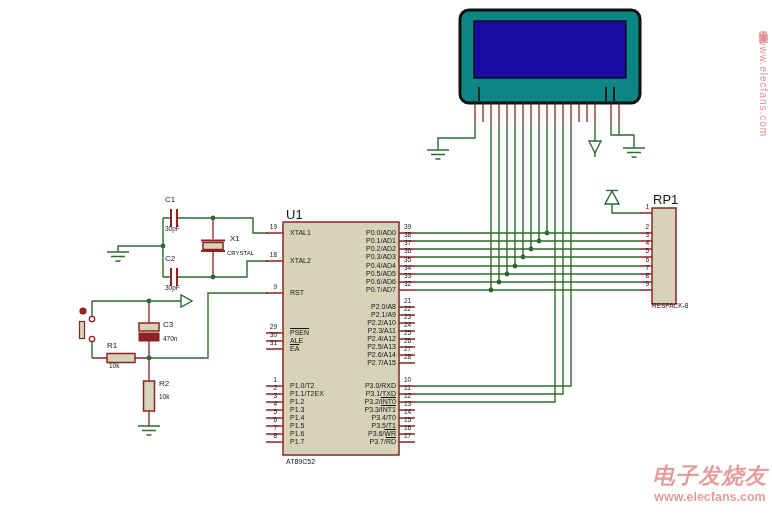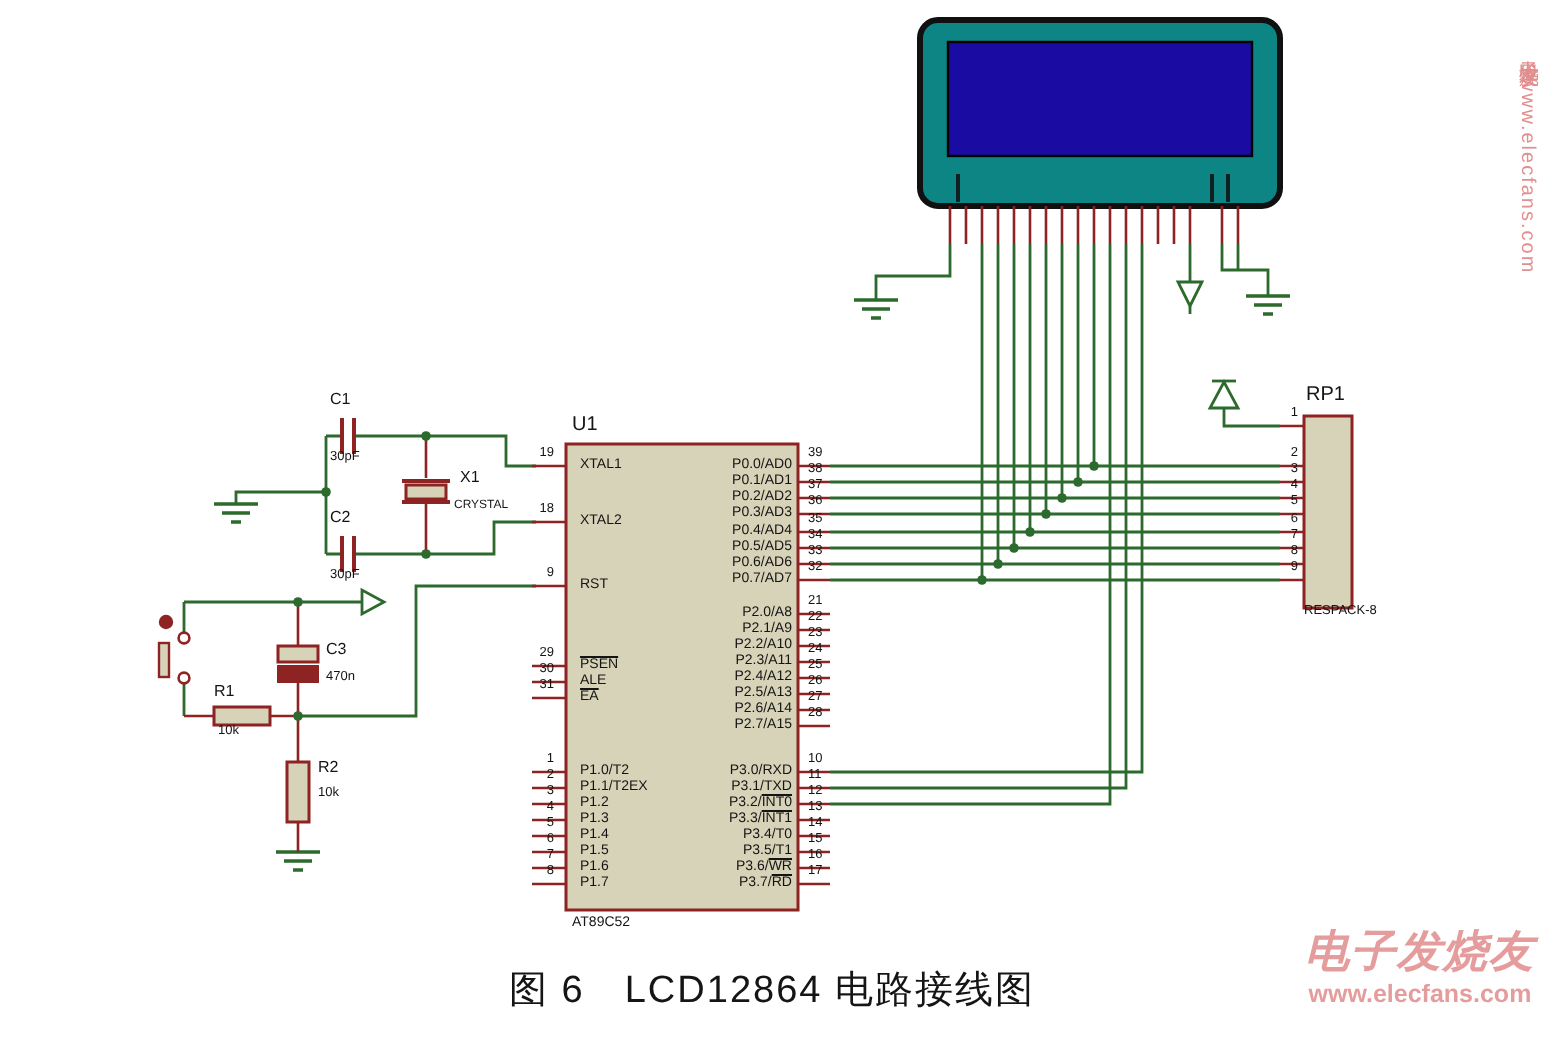--- a/index.html
+++ b/index.html
@@ -9,21 +9,21 @@
   .w{stroke:var(--wire);stroke-width:1.4;fill:none;}
   .wd{fill:var(--wire);stroke:none;}
   .p{stroke:var(--pin);stroke-width:1.3;fill:none;}
   .p2{stroke:var(--pin);stroke-width:2;fill:none;}
   .body{fill:var(--fill);stroke:var(--pin);stroke-width:1.5;}
   .pwr{fill:#ffffff;stroke:var(--wire);stroke-width:1.4;}
   .gnd{stroke:var(--wire);stroke-width:1.7;fill:none;}
   .lbl{position:absolute;font-size:7px;color:var(--text);white-space:nowrap;line-height:1;}
   .num{position:absolute;font-size:6.5px;color:var(--text);white-space:nowrap;line-height:1;}
   .ref{font-size:8px;}
-  .big{font-size:10px;}
+  .big{font-size:13px;}
   .sm{font-size:6px;}
   .v65{font-size:6.5px;}
   .ov{text-decoration:overline;}
   .caption{position:absolute;left:0;right:0;top:482px;text-align:center;
            font-size:19px;color:#151515;letter-spacing:1px;}
   .wm-corner{position:absolute;right:2px;top:462px;width:120px;text-align:center;
              color:var(--watermark);opacity:.75;}
   .wm-brand{font-size:22px;font-weight:bold;font-style:italic;letter-spacing:1px;line-height:1.3;}
   .wm-url{font-size:12.5px;font-weight:bold;line-height:1.1;}
   .wm-side{position:absolute;right:2px;top:22px;writing-mode:vertical-rl;
@@ -244,21 +244,20 @@
 <div class="lbl v65" style="left:165px;top:285px">30pF</div>
 <div class="lbl ref" style="left:230px;top:235px">X1</div>
 <div class="lbl sm" style="left:227px;top:250px">CRYSTAL</div>
 <div class="lbl ref" style="left:163px;top:321px">C3</div>
 <div class="lbl v65" style="left:163px;top:336px">470n</div>
 <div class="lbl ref" style="left:107px;top:342px">R1</div>
 <div class="lbl v65" style="left:109px;top:363px">10k</div>
 <div class="lbl ref" style="left:159px;top:380px">R2</div>
 <div class="lbl v65" style="left:159px;top:394px">10k</div>
 
-<div class="caption">图 6　LCD12864 电路接线图</div>
 
 <div class="wm-side">
   <span>电子发烧友</span>
   <span>&nbsp;</span>
   <span>www.elecfans.com</span>
 </div>
 <div class="wm-corner">
   <div class="wm-brand">电子发烧友</div>
   <div class="wm-url">www.elecfans.com</div>
 </div>

